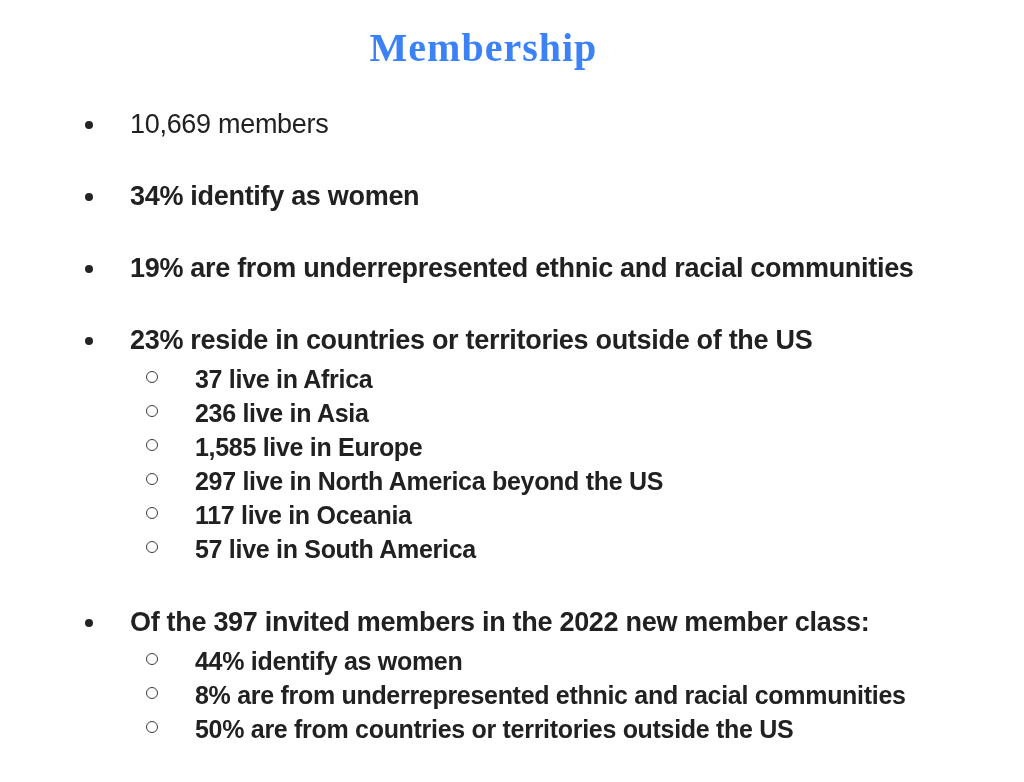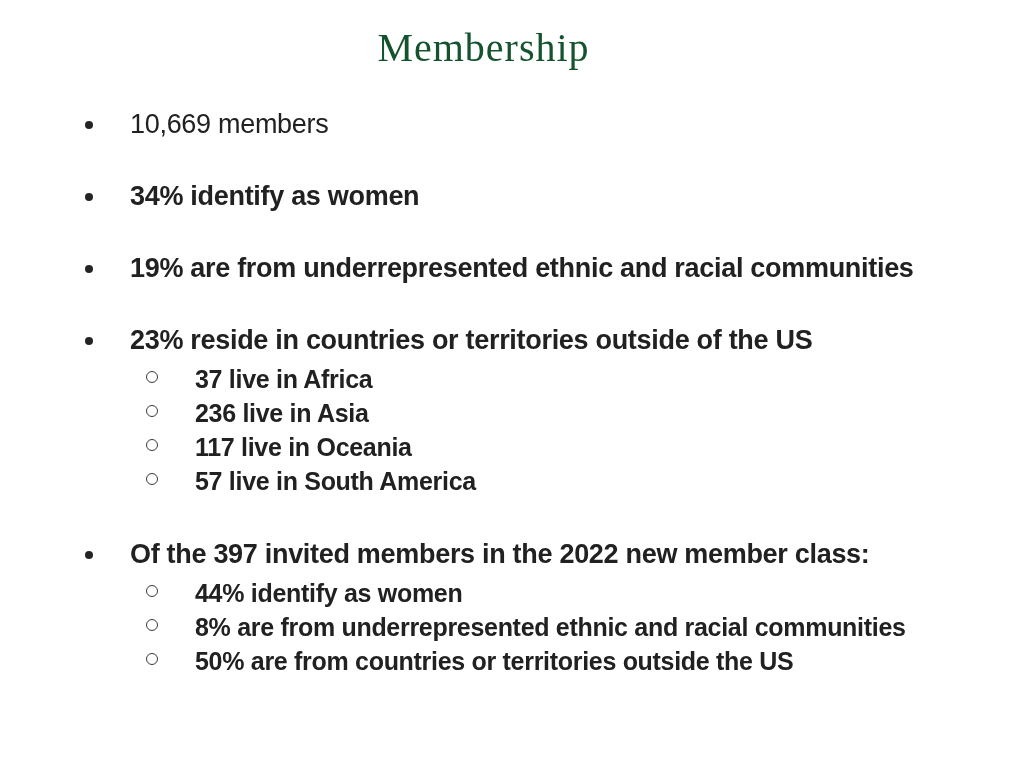--- a/index.html
+++ b/index.html
@@ -16,25 +16,25 @@
     background: #ffffff;
     padding-top: 24px;
   }
   .title-wrap {
     width: 100%;
     text-align: center;
     padding-right: 57px; 
   }
   .slide-title {
     font-family: "Liberation Serif", "DejaVu Serif", serif;
-    font-weight: 400;
+    font-weight: 700;
     font-size: 40px;
     line-height: 1.2;
     letter-spacing: 1px;
-    color: #14532d;
+    color: #3b82f6;
   }
   .bullets {
     margin-top: 36px;
     padding-left: 83px;
     padding-right: 30px;
   }
   .bullet {
     display: flex;
     align-items: flex-start;
   }
@@ -144,20 +144,32 @@
           <div class="sub-item">
             <span class="sub-marker">
                 <span class="ring"></span>
               </span>
             <span class="sub-text">236 live in Asia</span>
           </div>
           <div class="sub-item">
             <span class="sub-marker">
                 <span class="ring"></span>
               </span>
+            <span class="sub-text">1,585 live in Europe</span>
+          </div>
+          <div class="sub-item">
+            <span class="sub-marker">
+                <span class="ring"></span>
+              </span>
+            <span class="sub-text">297 live in North America beyond the US</span>
+          </div>
+          <div class="sub-item">
+            <span class="sub-marker">
+                <span class="ring"></span>
+              </span>
             <span class="sub-text">117 live in Oceania</span>
           </div>
           <div class="sub-item">
             <span class="sub-marker">
                 <span class="ring"></span>
               </span>
             <span class="sub-text">57 live in South America</span>
           </div>
         </div>
       </div>

